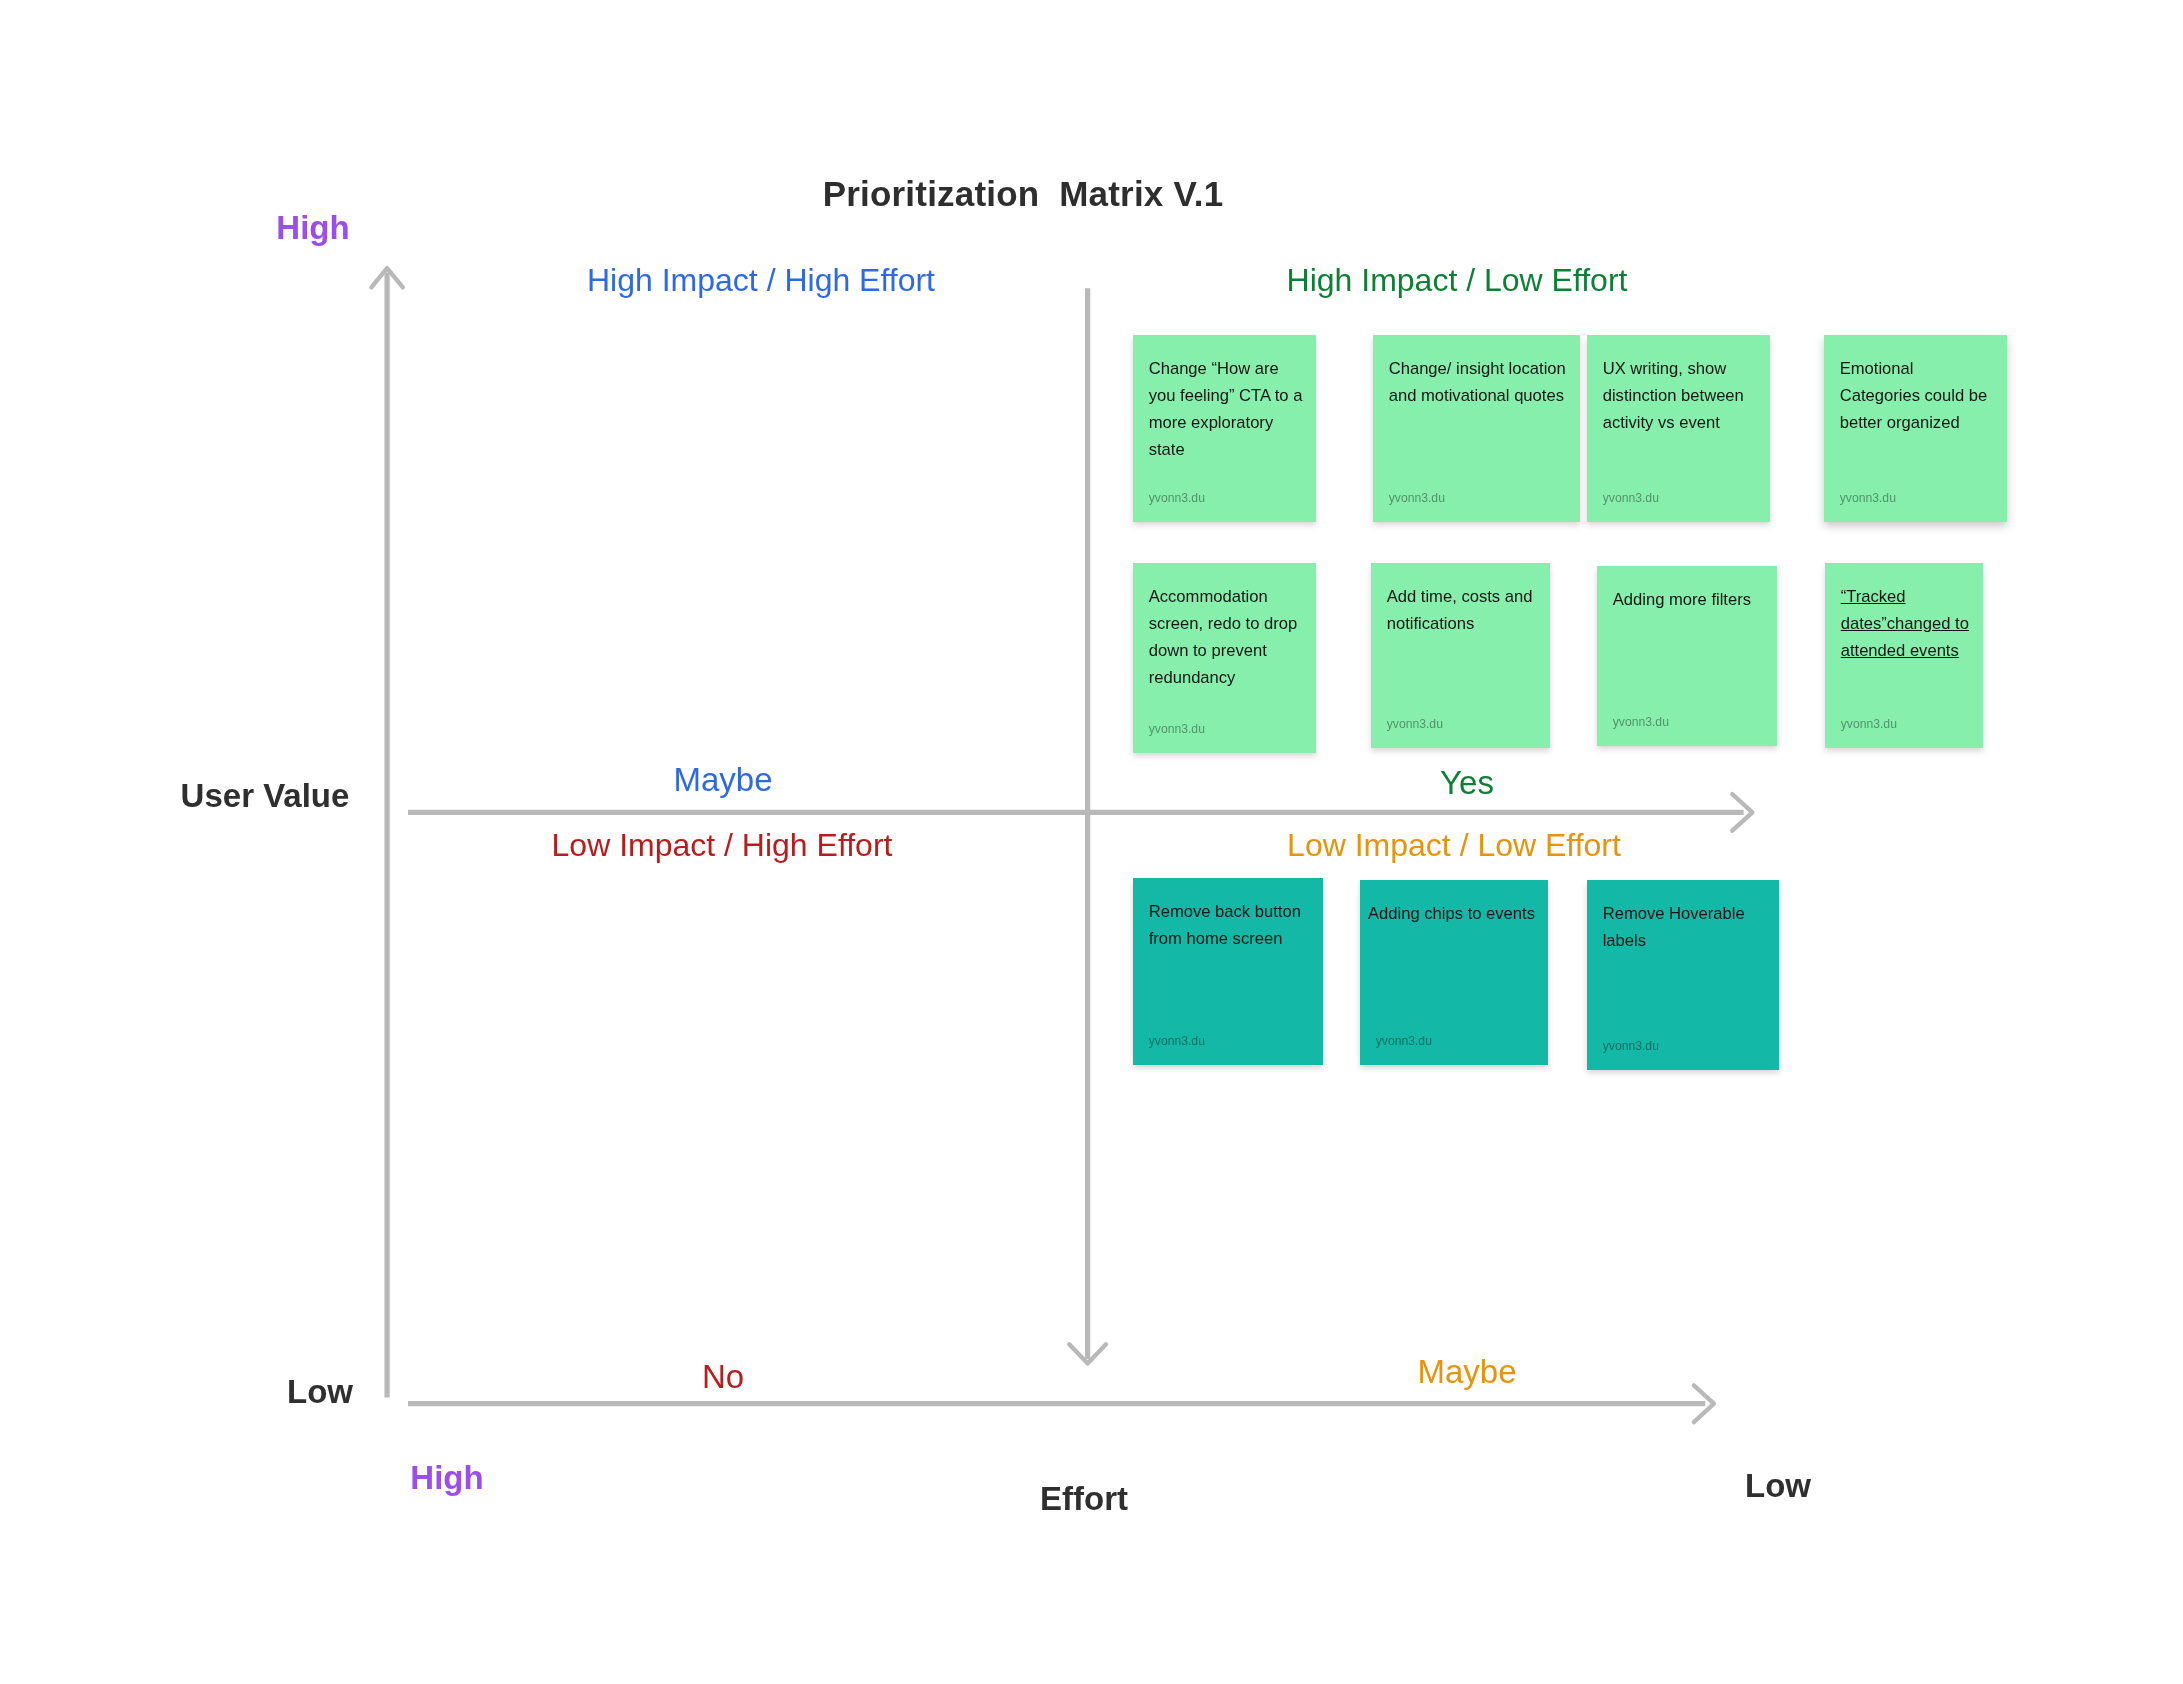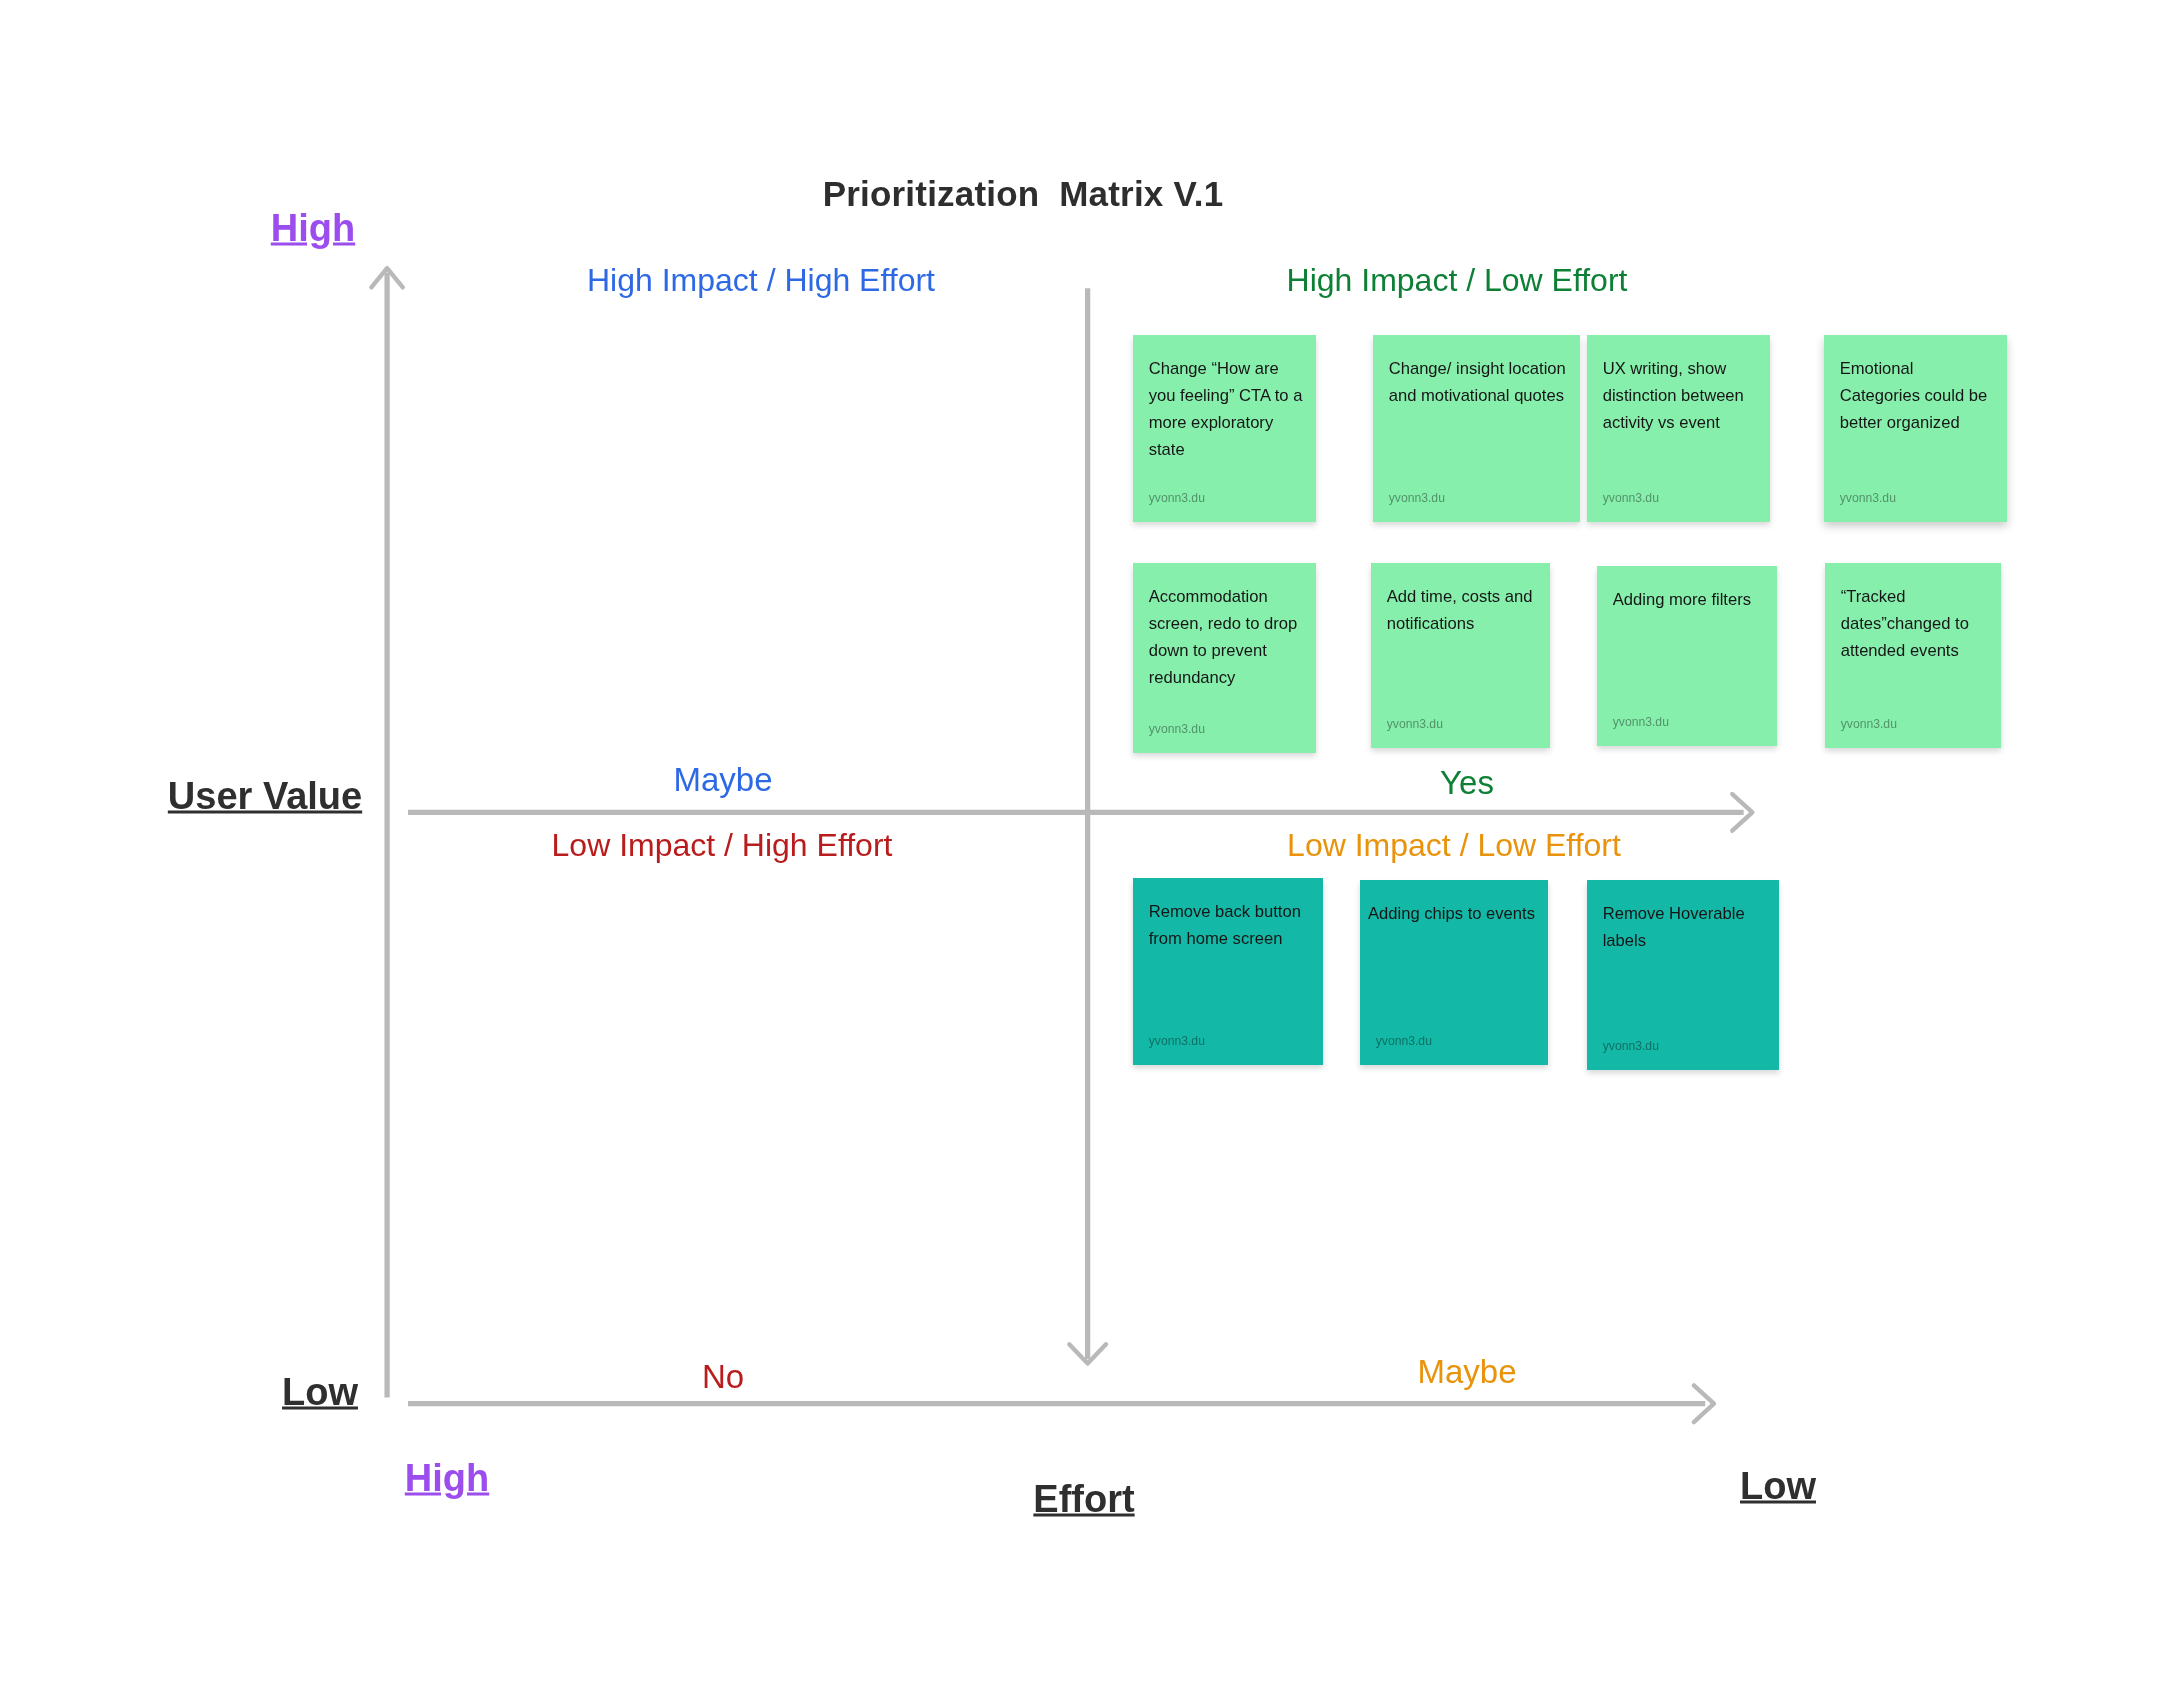--- a/index.html
+++ b/index.html
@@ -11,21 +11,21 @@
     font-family:"Liberation Sans", sans-serif;
     overflow:hidden;
   }
   .abs{position:absolute;}
   .ctr{transform:translate(-50%,-50%);white-space:nowrap;}
   .board-title{
     font-size:35px;font-weight:700;color:#2e2e2e;white-space:pre;letter-spacing:0.2px;
   }
   .quad-label{font-size:32px;font-weight:500;}
   .decision-label{font-size:33px;font-weight:500;}
-  .axis-text{font-size:38px;font-weight:700;color:#2f2f2f;text-decoration:underline;}
+  .axis-text{font-size:33px;font-weight:700;color:#2f2f2f;}
   .blue{color:#2d69e4;}
   .qgreen{color:#0e8036;}
   .red{color:#b91c1c;}
   .qorange{color:#e8930b;}
   .purple{color:#9c4ded;}
   .note{
     position:absolute;
     box-sizing:border-box;
     padding:20px 12.2px 0 15.7px;
     font-size:16.6px;
@@ -103,21 +103,21 @@
     <span class="author">yvonn3.du</span>
   </div>
   <div class="note green" style="left:1371px;top:563px;width:179px;height:185px;">
     <span>Add time, costs and notifications</span>
     <span class="author">yvonn3.du</span>
   </div>
   <div class="note green" style="left:1597px;top:566px;width:180px;height:180px;">
     <span>Adding more filters</span>
     <span class="author">yvonn3.du</span>
   </div>
-  <div class="note green" style="left:1825px;top:563px;width:176px;height:185px;">
+  <div class="note green" style="left:1825px;top:563px;width:158px;height:185px;text-decoration:underline;">
     <span>“Tracked dates”changed to attended events</span>
     <span class="author">yvonn3.du</span>
   </div>
 
   <div class="note orange" style="left:1133px;top:878px;width:190px;height:187px;">
     <span>Remove back button from home screen</span>
     <span class="author">yvonn3.du</span>
   </div>
   <div class="note orange" style="left:1360px;top:880px;width:188px;height:185px;padding-left:8px;">
     <span>Adding chips to events</span>

